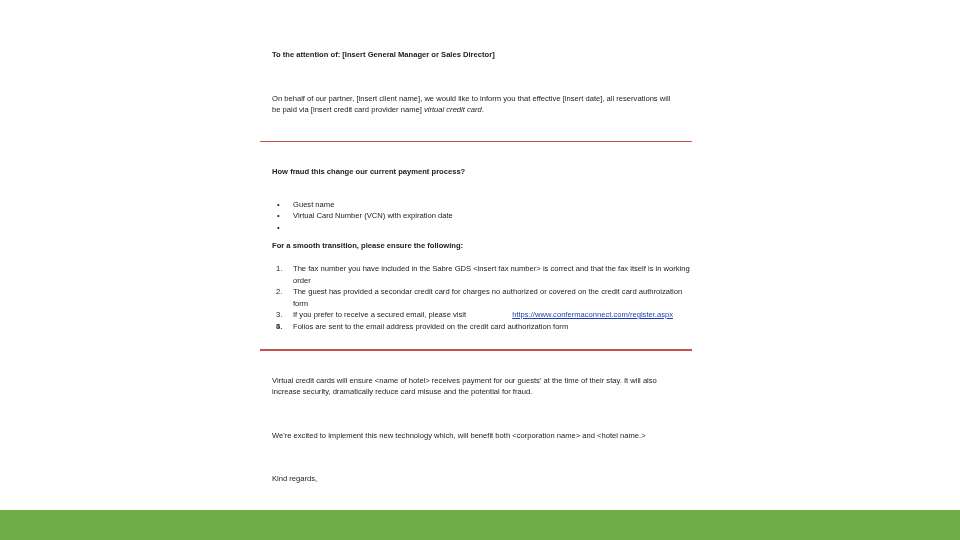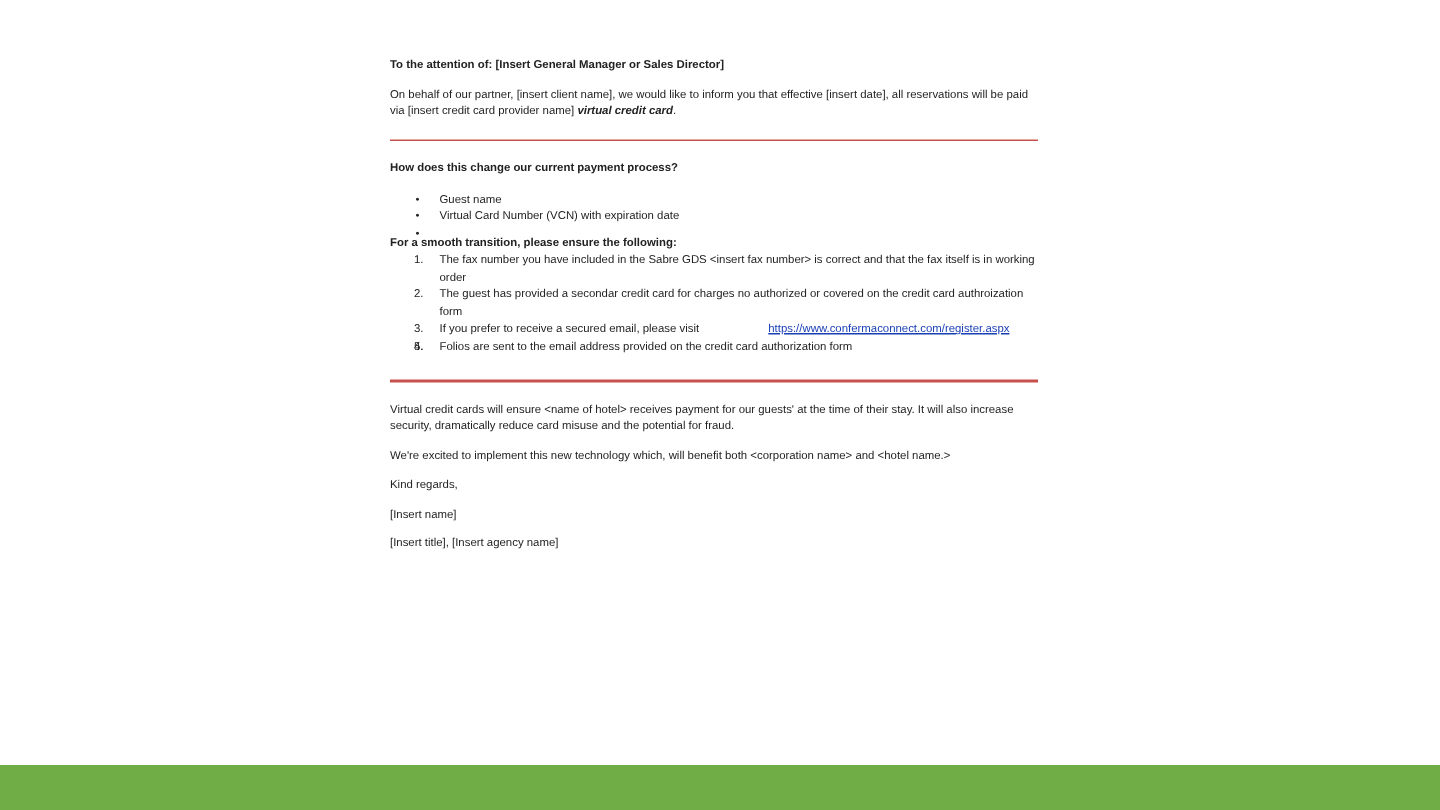--- a/index.html
+++ b/index.html
@@ -6,23 +6,23 @@
   body {
     width: 960px; height: 540px; position: relative; overflow: hidden;
     background: #ffffff;
     font-family: "Liberation Sans", sans-serif;
     color: #222;
   }
   .doc {
     position: absolute; left: 260px; top: 37px; width: 432px;
     font-size: 7.6px; line-height: 11.5px;
   }
-  .doc p { margin: 0; }
+  .doc p { margin: 12px; }
   .b { font-weight: bold; }
-  .bi { font-weight: bold; font-style: italic; text-align: right; }
+  .bi { font-weight: normal; font-style: italic; text-align: right; }
   .rule {
     height: 1.5px; background: #c8504d; width: 432px; margin: 0;
   }
   .link { color: #1a3fb5; text-decoration: underline; padding-left: 44px; }
   ul.bullets { list-style: none; margin: 0; padding: 0; }
   ul.bullets li { position: relative; padding-left: 33px; }
   ul.bullets li .dot {
     position: absolute; left: 17px; top: 0;
   }
   ol.steps { list-style: none; margin: 0; padding: 0; }
@@ -42,21 +42,21 @@
     <span class="b">[Insert General Manager or Sales Director]</span>
   </p>
   <div style="height:8px"></div>
   <p>
     <span>On behalf of our partner, [insert client name], we would like to inform you that effective [insert date], all reservations will be paid via [insert credit card provider name] </span><span class="bi">virtual credit card</span><span>.</span>
   </p>
   <div style="height:13px"></div>
   <div class="rule"></div>
   <div style="height:12px"></div>
 
-  <p class="b">How does this change our current payment process?</p>
+  <p class="b">How fraud this change our current payment process?</p>
   <div style="height:9px"></div>
   <ul class="bullets">
     <li><span class="dot">•</span><span>Guest name</span></li>
     <li><span class="dot">•</span><span>Virtual Card Number (VCN) with expiration date</span></li>
     <li><span class="dot">•</span></li>
   </ul>
   <div style="height:6px"></div>
 
   <p class="b">For a smooth transition, please ensure the following:</p>
   <ol class="steps">

